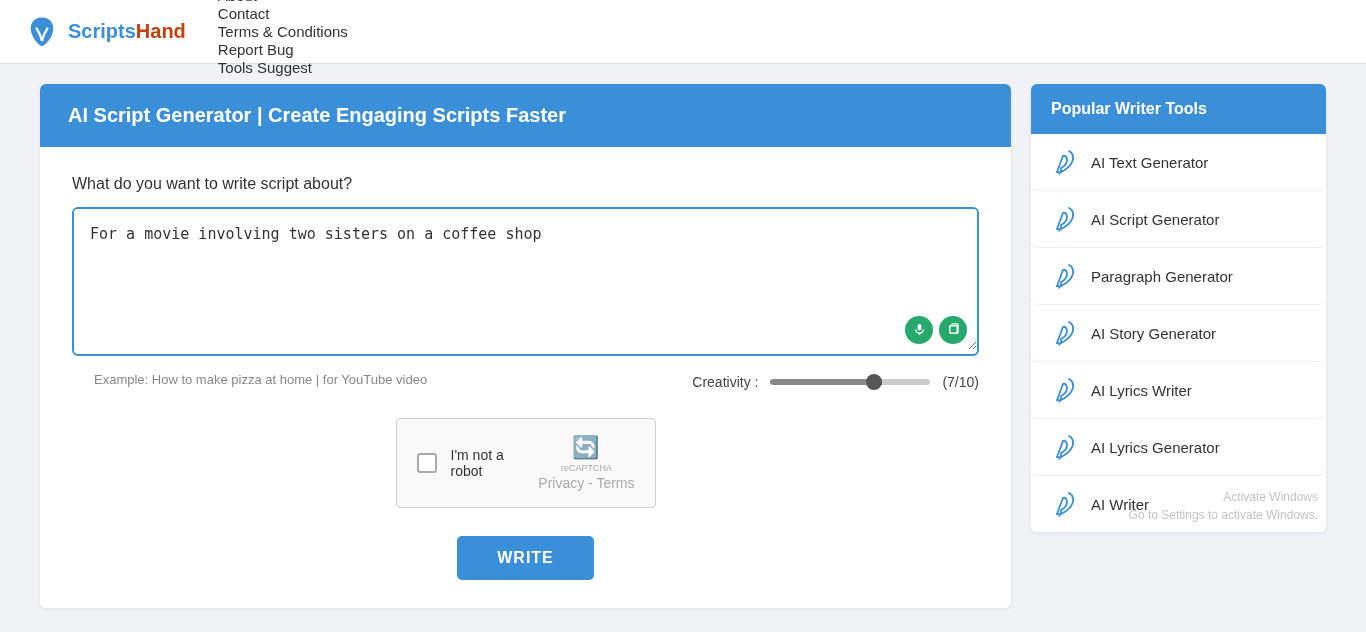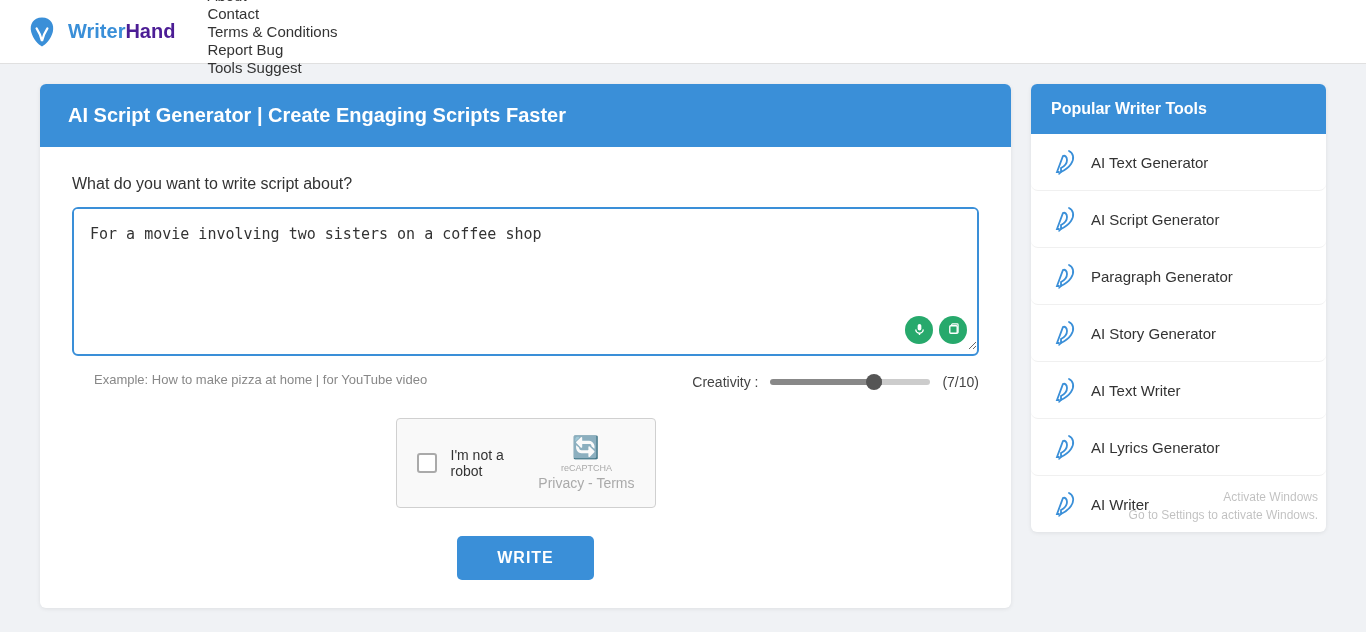--- a/index.html
+++ b/index.html
@@ -284,21 +284,21 @@
 </head>
 <body>
 
 <nav class="navbar">
   <a class="logo-area" href="#">
     <svg class="logo-icon" viewBox="0 0 40 40">
       <path d="M20 4 C10 4, 6 12, 8 20 C10 28, 16 34, 20 36 C24 34, 30 28, 32 20 C34 12, 30 4, 20 4Z" fill="#3a8fd8"></path>
       <path d="M14 16 Q18 22, 20 30 Q22 22, 26 16" stroke="#fff" stroke-width="2.5" fill="none" stroke-linecap="round"></path>
     </svg>
     <span class="logo-text">
-      <span>Writer</span><span style="color:#4c1d95">Hand</span>
+      <span>Scripts</span><span style="color:#c2410c">Hand</span>
     </span>
   </a>
   <ul class="nav-links">
     <li><a href="#">About</a></li>
     <li><a href="#">Contact</a></li>
     <li><a href="#">Terms &amp; Conditions</a></li>
     <li><a href="#">Report Bug</a></li>
     <li><a href="#">Tools Suggest</a></li>
   </ul>
 </nav>
@@ -389,21 +389,21 @@
             <path d="M18 3 C22 5, 24 10, 20 16 C18 19, 14 22, 10 24 L10 20 C14 18, 16 15, 16 12 C16 9, 14 7, 12 8 L6 24 L8 24" stroke="#3a8fd8" stroke-width="1.8" fill="none" stroke-linecap="round"></path>
             <path d="M10 24 L8 26" stroke="#3a8fd8" stroke-width="1.5" stroke-linecap="round"></path>
           </svg>
           <span>AI Story Generator</span>
         </li>
         <li class="sidebar-item">
           <svg class="sidebar-item-icon" viewBox="0 0 28 28">
             <path d="M18 3 C22 5, 24 10, 20 16 C18 19, 14 22, 10 24 L10 20 C14 18, 16 15, 16 12 C16 9, 14 7, 12 8 L6 24 L8 24" stroke="#3a8fd8" stroke-width="1.8" fill="none" stroke-linecap="round"></path>
             <path d="M10 24 L8 26" stroke="#3a8fd8" stroke-width="1.5" stroke-linecap="round"></path>
           </svg>
-          <span>AI Text Writer</span>
+          <span>AI Lyrics Writer</span>
         </li>
         <li class="sidebar-item">
           <svg class="sidebar-item-icon" viewBox="0 0 28 28">
             <path d="M18 3 C22 5, 24 10, 20 16 C18 19, 14 22, 10 24 L10 20 C14 18, 16 15, 16 12 C16 9, 14 7, 12 8 L6 24 L8 24" stroke="#3a8fd8" stroke-width="1.8" fill="none" stroke-linecap="round"></path>
             <path d="M10 24 L8 26" stroke="#3a8fd8" stroke-width="1.5" stroke-linecap="round"></path>
           </svg>
           <span>AI Lyrics Generator</span>
         </li>
         <li class="sidebar-item" style="position:relative;">
           <svg class="sidebar-item-icon" viewBox="0 0 28 28">

